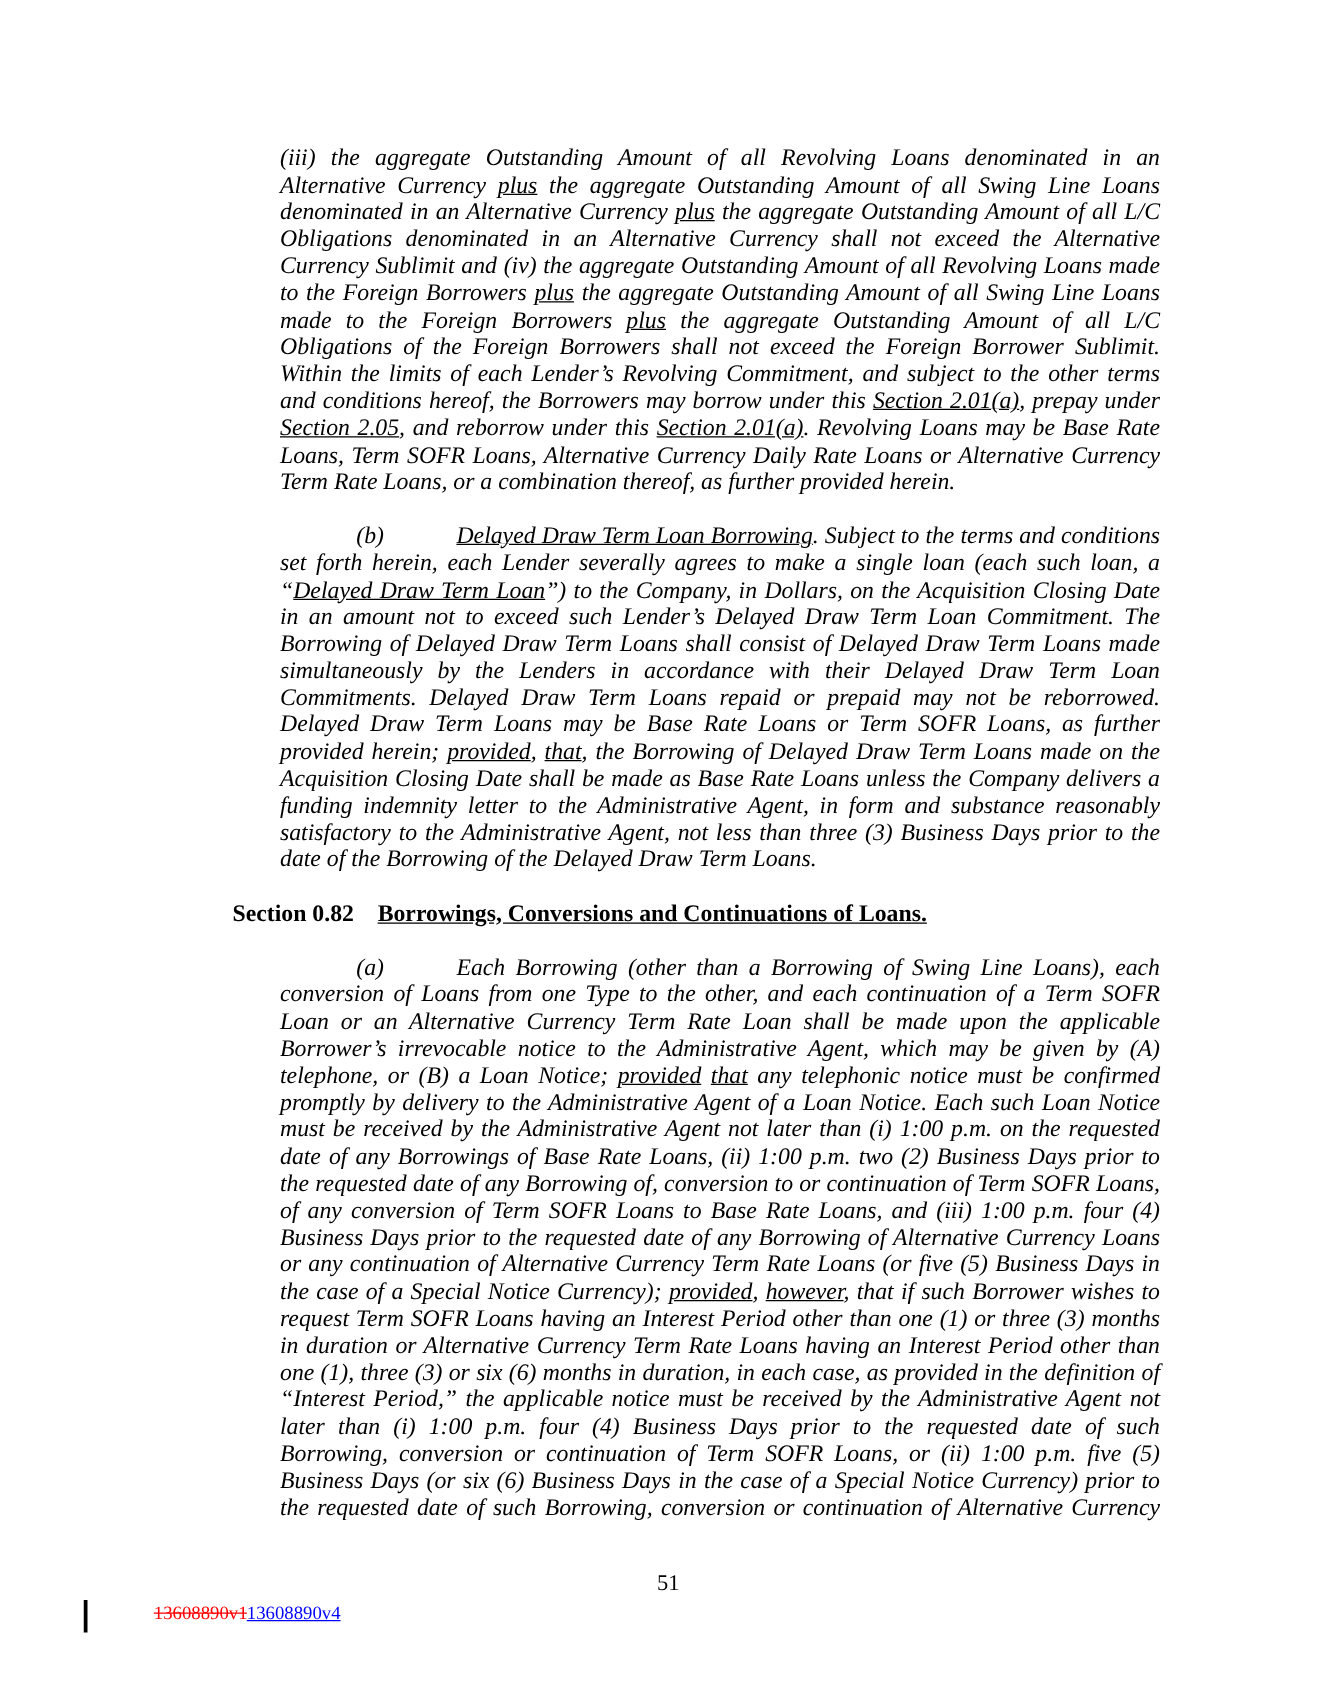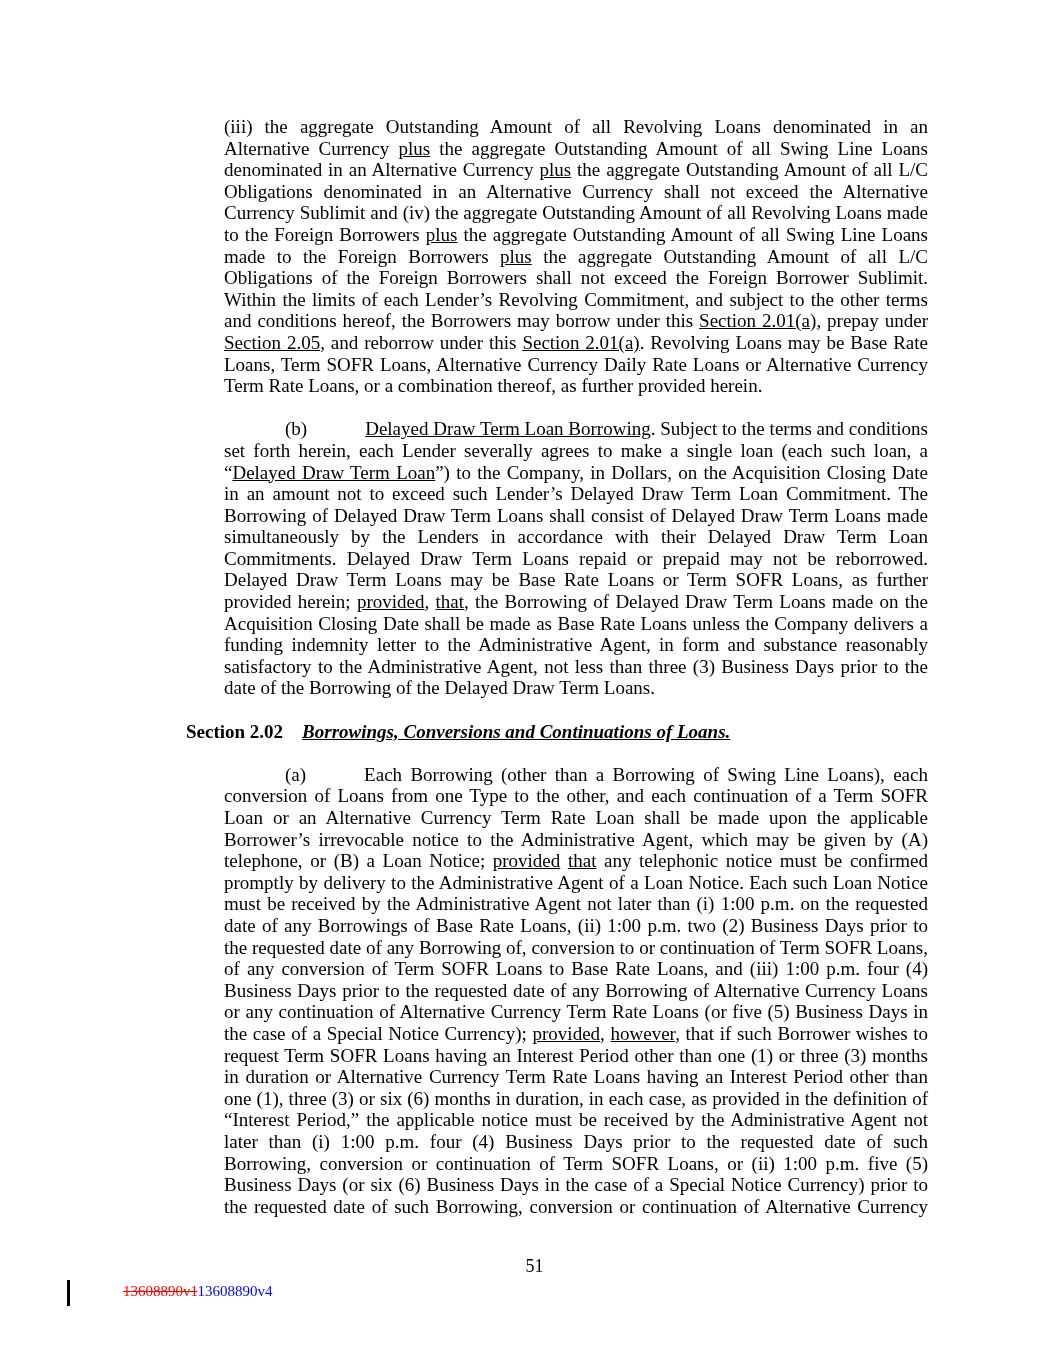--- a/index.html
+++ b/index.html
@@ -20,20 +20,21 @@
     position: absolute;
     left: 224px;
     top: 116px;
     width: 704px;
   }
   p.body {
     margin: 0 0 21.6px 0;
     font-size: 19px;
     line-height: 21.6px;
     text-align: justify;
+    font-style: italic;
   }
   p.indented {
     text-indent: 61px;
     margin-top: 20px;
   }
   p.justify-last {
     text-align-last: justify;
   }
   .tab {
     display: inline-block;
@@ -48,21 +49,20 @@
     line-height: 21.6px;
     font-weight: bold;
     text-align: left;
   }
   .htab {
     display: inline-block;
     width: 19px;
   }
   .heading-title {
     text-decoration: underline;
-    font-style: italic;
   }
   .page-number {
     position: absolute;
     top: 1256px;
     left: 0;
     right: 0;
     text-align: center;
     font-size: 18px;
     line-height: 21px;
     padding-left: 14px;
@@ -74,41 +74,42 @@
     font-size: 15px;
     line-height: 18px;
     white-space: nowrap;
   }
   .doc-id-deleted {
     color: var(--del, #ff0000);
     text-decoration: line-through;
   }
   .doc-id-inserted {
     color: var(--ins, #0000ff);
+    text-decoration: underline;
   }
   .change-bar {
     position: absolute;
     left: 67px;
     top: 1280px;
     width: 2.5px;
     height: 26px;
     background: #000000;
   }
 </style>
 </head>
 <body>
 
 <div class="page">
   <div class="content">
 
     <p class="body"><span><span>(iii) the aggregate Outstanding Amount of all Revolving Loans denominated in an Alternative Currency </span><span class="u">plus</span><span> the aggregate Outstanding Amount of all Swing Line Loans denominated in an Alternative Currency </span><span class="u">plus</span><span> the aggregate Outstanding Amount of all L/C Obligations denominated in an Alternative Currency shall not exceed the Alternative Currency Sublimit and (iv) the aggregate Outstanding Amount of all Revolving Loans made to the Foreign Borrowers </span><span class="u">plus</span><span> the aggregate Outstanding Amount of all Swing Line Loans made to the Foreign Borrowers </span><span class="u">plus</span><span> the aggregate Outstanding Amount of all L/C Obligations of the Foreign Borrowers shall not exceed the Foreign Borrower Sublimit.  Within the limits of each Lender’s Revolving Commitment, and subject to the other terms and conditions hereof, the Borrowers may borrow under this </span><span class="u">Section 2.01(a)</span><span>, prepay under </span><span class="u">Section 2.05</span><span>, and reborrow under this </span><span class="u">Section 2.01(a)</span><span>.  Revolving Loans may be Base Rate Loans, Term SOFR Loans, Alternative Currency Daily Rate Loans or Alternative Currency Term Rate Loans, or a combination thereof, as further provided herein.</span></span></p>
 
     <p class="body indented"><span class="plabel">(b)</span><span class="tab"></span><span><span class="u">Delayed Draw Term Loan Borrowing</span><span>.  Subject to the terms and conditions set forth herein, each Lender severally agrees to make a single loan (each such loan, a “</span><span class="u">Delayed Draw Term Loan</span><span>”) to the Company, in Dollars, on the Acquisition Closing Date in an amount not to exceed such Lender’s Delayed Draw Term Loan Commitment.  The Borrowing of Delayed Draw Term Loans shall consist of Delayed Draw Term Loans made simultaneously by the Lenders in accordance with their Delayed Draw Term Loan Commitments.  Delayed Draw Term Loans repaid or prepaid may not be reborrowed.  Delayed Draw Term Loans may be Base Rate Loans or Term SOFR Loans, as further provided herein; </span><span class="u">provided</span><span>, </span><span class="u">that</span><span>, the Borrowing of Delayed Draw Term Loans made on the Acquisition Closing Date shall be made as Base Rate Loans unless the Company delivers a funding indemnity letter to the Administrative Agent, in form and substance reasonably satisfactory to the Administrative Agent, not less than three (3) Business Days prior to the date of the Borrowing of the Delayed Draw Term Loans.</span></span></p>
 
-    <p class="heading"><span>Section 2.02</span><span class="htab"></span><span class="heading-title">Borrowings, Conversions and Continuations of Loans.</span></p>
+    <p class="heading"><span>Section 0.82</span><span class="htab"></span><span class="heading-title">Borrowings, Conversions and Continuations of Loans.</span></p>
 
     <p class="body indented justify-last"><span class="plabel">(a)</span><span class="tab"></span><span><span>Each Borrowing (other than a Borrowing of Swing Line Loans), each conversion of Loans from one Type to the other, and each continuation of a Term SOFR Loan or an Alternative Currency Term Rate Loan shall be made upon the applicable Borrower’s irrevocable notice to the Administrative Agent, which may be given by (A) telephone, or (B) a Loan Notice; </span><span class="u">provided</span><span> </span><span class="u">that</span><span> any telephonic notice must be confirmed promptly by delivery to the Administrative Agent of a Loan Notice.  Each such Loan Notice must be received by the Administrative Agent not later than (i) 1:00 p.m. on the requested date of any Borrowings of Base Rate Loans, (ii) 1:00 p.m. two (2) Business Days prior to the requested date of any Borrowing of, conversion to or continuation of Term SOFR Loans, of any conversion of Term SOFR Loans to Base Rate Loans, and (iii) 1:00 p.m. four (4) Business Days prior to the requested date of any Borrowing of Alternative Currency Loans or any continuation of Alternative Currency Term Rate Loans (or five (5) Business Days in the case of a Special Notice Currency); </span><span class="u">provided</span><span>, </span><span class="u">however</span><span>, that if such Borrower wishes to request Term SOFR Loans having an Interest Period other than one (1) or three (3) months in duration or Alternative Currency Term Rate Loans having an Interest Period other than one (1), three (3) or six (6) months in duration, in each case, as provided in the definition of “Interest Period,” the applicable notice must be received by the Administrative Agent not later than (i) 1:00 p.m. four (4) Business Days prior to the requested date of such Borrowing, conversion or continuation of Term SOFR Loans, or (ii) 1:00 p.m. five (5) Business Days (or six (6) Business Days in the case of a Special Notice Currency) prior to the requested date of such Borrowing, conversion or continuation of Alternative Currency</span></span></p>
   </div>
 
   <div class="page-number">51</div>
 
   <div class="change-bar"></div>
 
   <div class="footer-ids"><span class="doc-id-deleted">13608890v1</span><span class="doc-id-inserted">13608890v4</span></div>
 </div>

